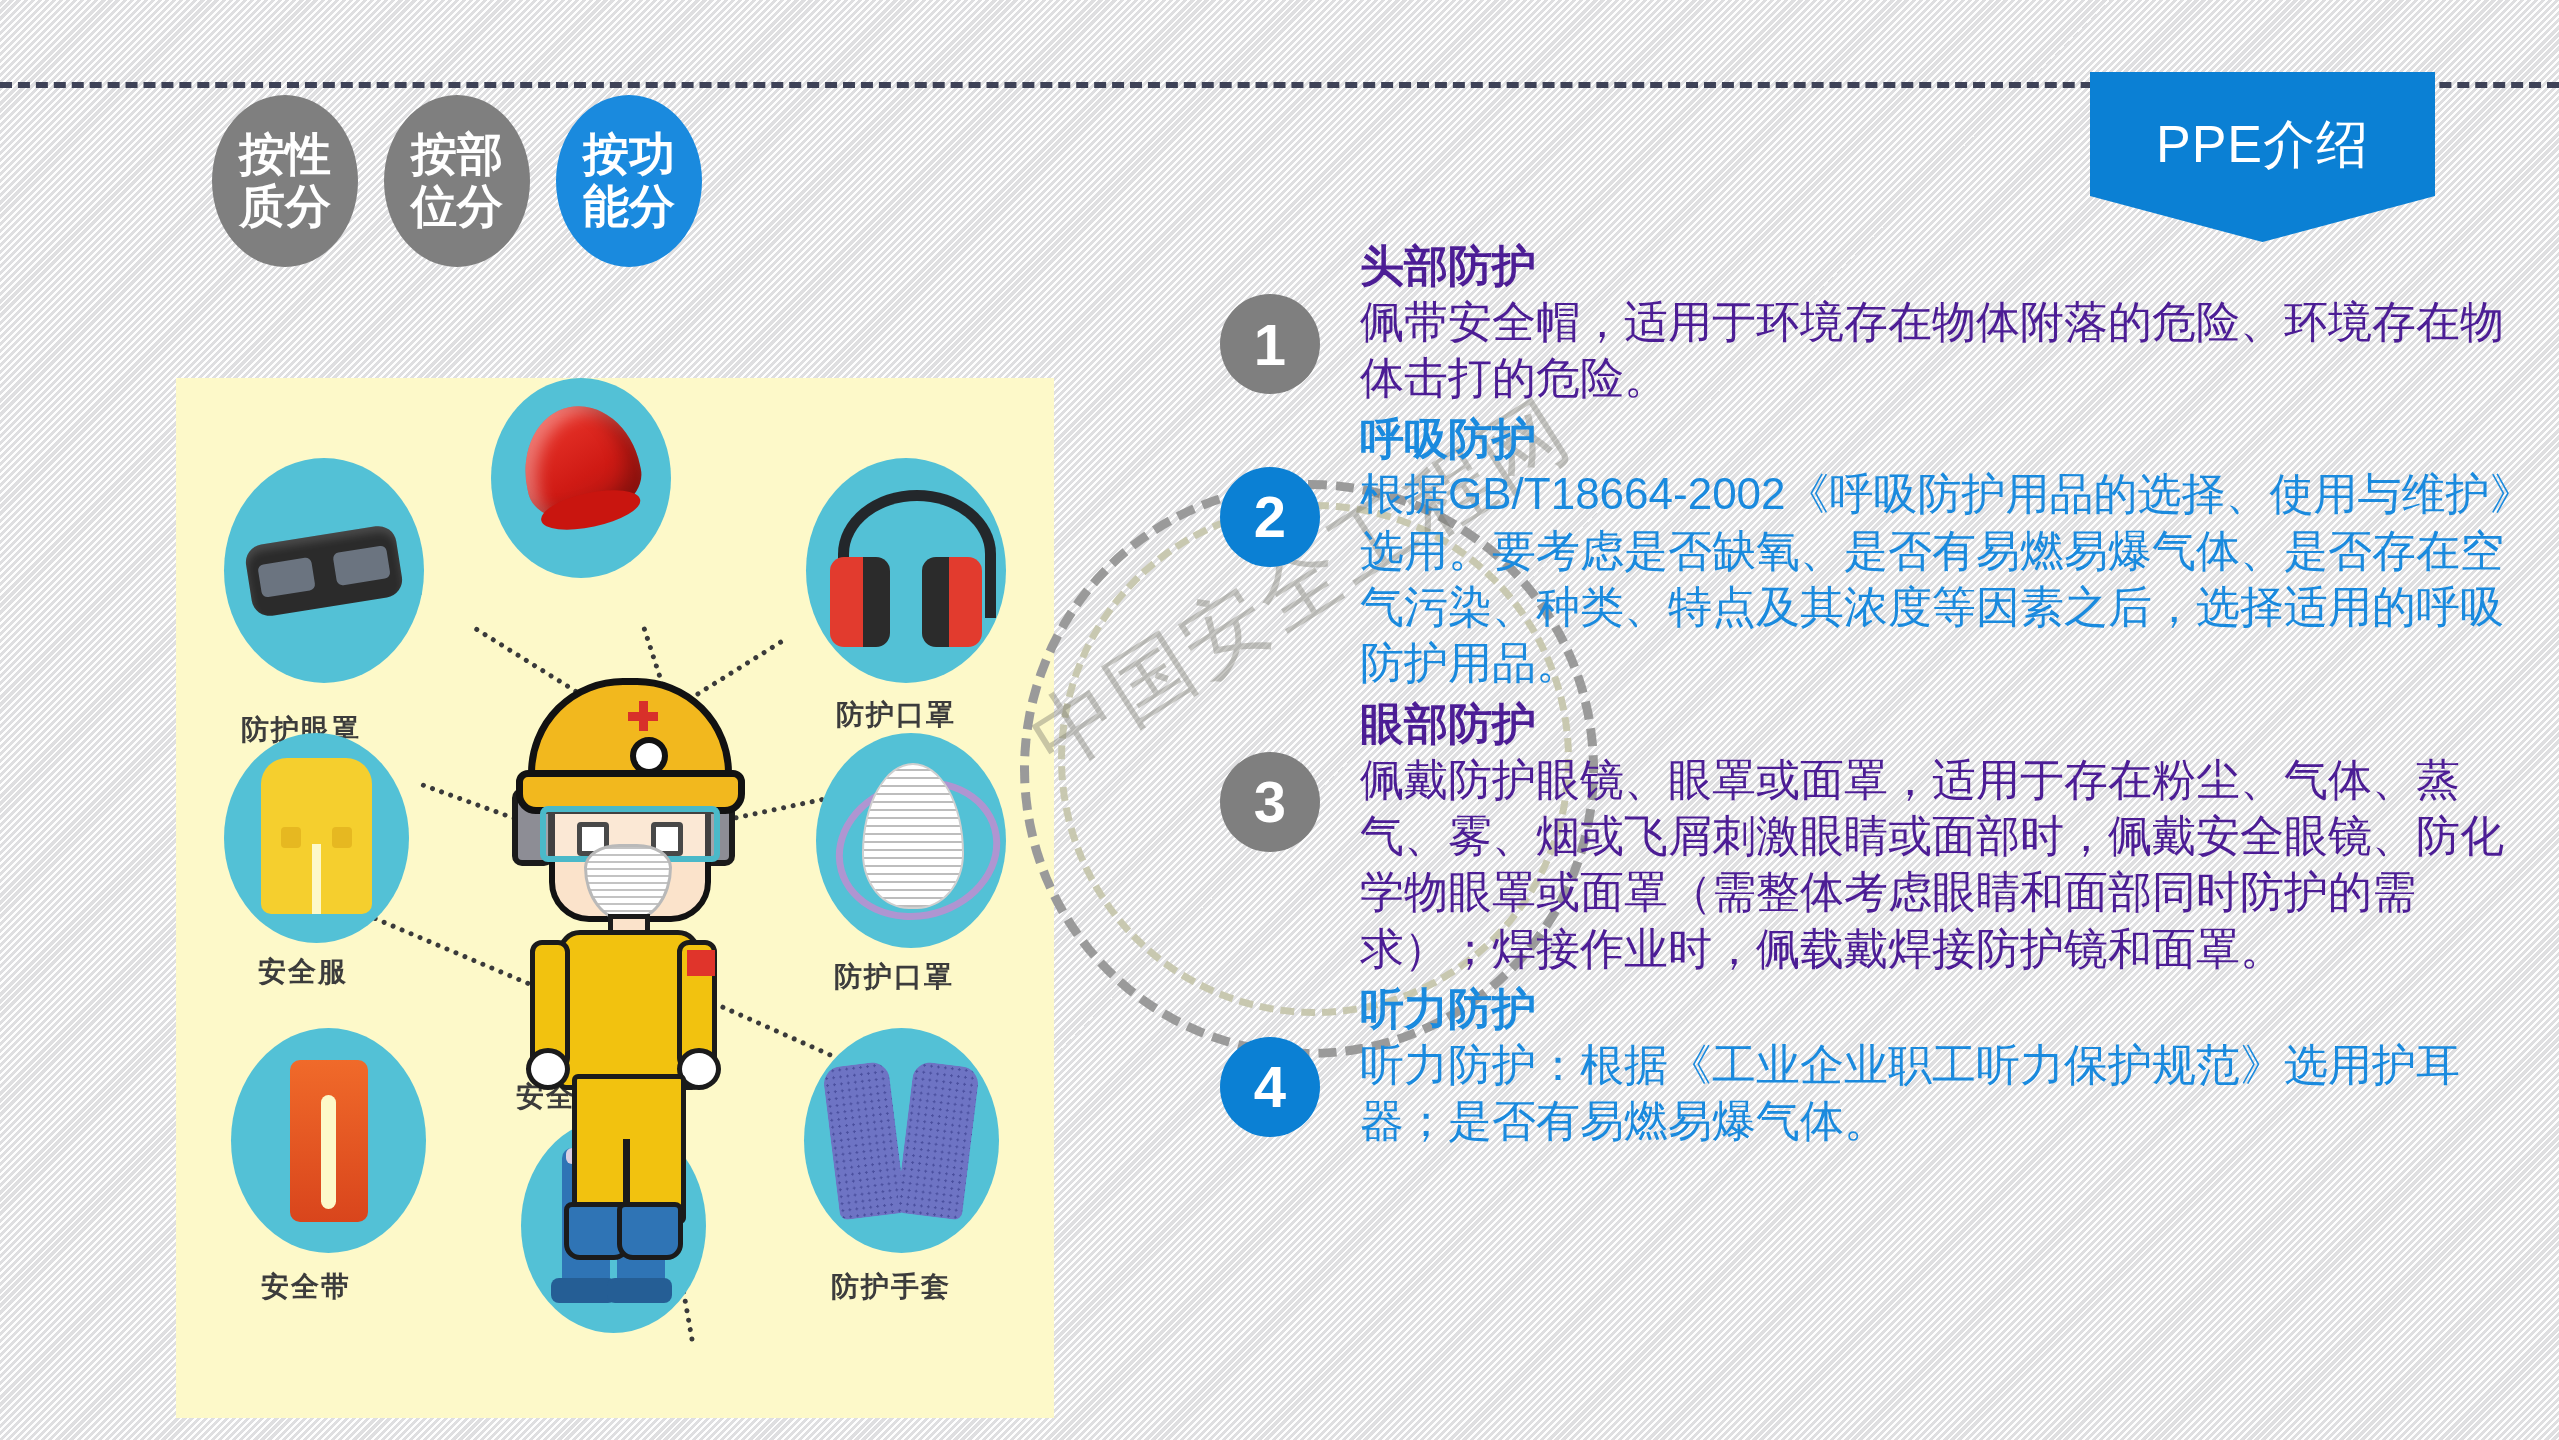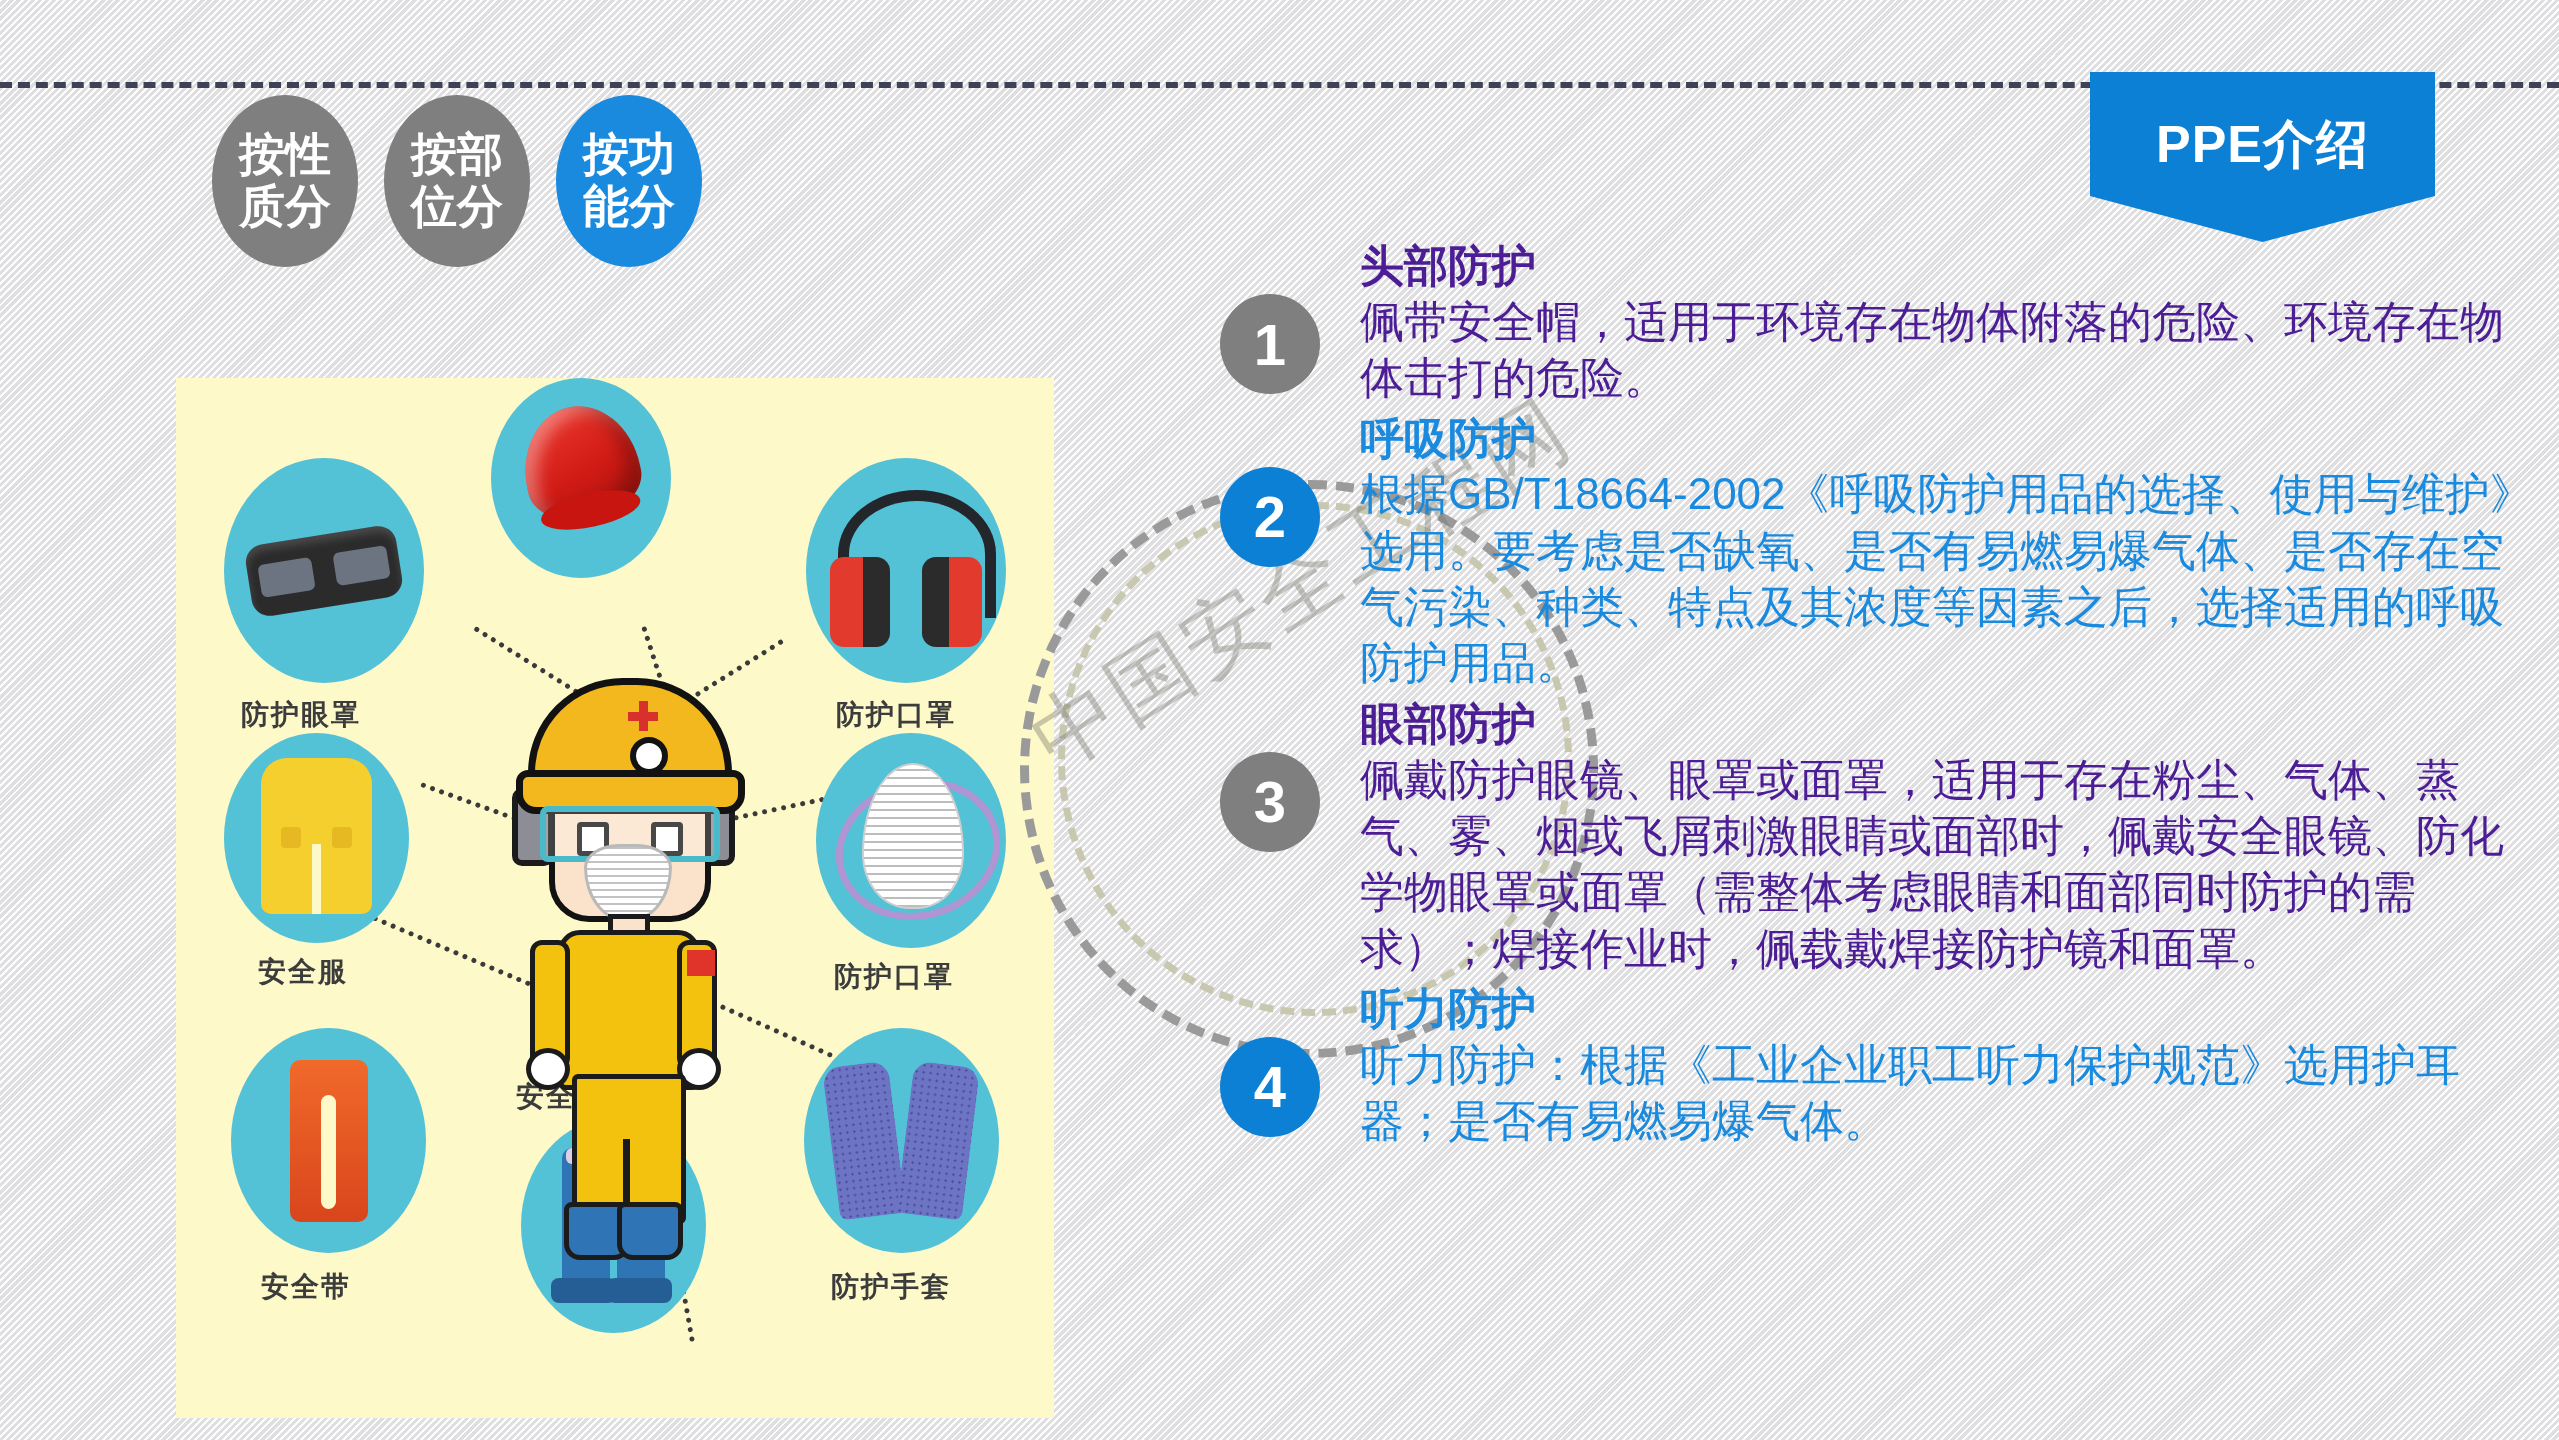--- a/index.html
+++ b/index.html
@@ -22,21 +22,21 @@
 
   
   .banner{
     position:absolute;left:2090px;top:72px;width:345px;height:170px;
     background:#0b80d4;
     -webkit-clip-path:polygon(0 0,100% 0,100% 73%,50% 100%,0 73%);
     clip-path:polygon(0 0,100% 0,100% 73%,50% 100%,0 73%);
     display:flex;align-items:flex-start;justify-content:center;
   }
   .banner-label{
-    color:#ffffff;font-size:52px;font-weight:bold;letter-spacing:1px;
+    color:#ffffff;font-size:52px;font-weight:normal;letter-spacing:1px;
     margin-top:38px;white-space:nowrap;
   }
 
   
   .pills{position:absolute;left:212px;top:95px;display:flex;gap:26px;}
   .pill{
     width:146px;height:172px;border-radius:50%;
     display:flex;flex-direction:column;align-items:center;justify-content:center;
     color:#ffffff;font-size:46px;line-height:1.12;font-weight:normal;
   }
@@ -252,21 +252,21 @@
   <div class="connector" style="left:498px;top:845px;width:120px;transform:rotate(80deg);"></div>
 
   <div class="node" style="left:315px;top:0px;width:180px;height:200px;">
     <div class="helmet"></div>
   </div>
   <div class="node-cap" style="left:160px;top:185px;">安全帽</div>
 
   <div class="node" style="left:48px;top:80px;width:200px;height:225px;">
     <div class="goggles"></div>
   </div>
-  <div class="node-cap" style="left:65px;top:318px;text-align:right;">防护眼罩</div>
+  <div class="node-cap" style="left:65px;top:333px;text-align:right;">防护眼罩</div>
 
   <div class="node" style="left:630px;top:80px;width:200px;height:225px;">
     <div class="earmuff-band"></div>
     <div class="earmuff-cup l"></div>
     <div class="earmuff-cup r"></div>
   </div>
   <div class="node-cap" style="left:660px;top:318px;">防护口罩</div>
 
   <div class="node" style="left:48px;top:355px;width:185px;height:210px;">
     <div class="coverall">

